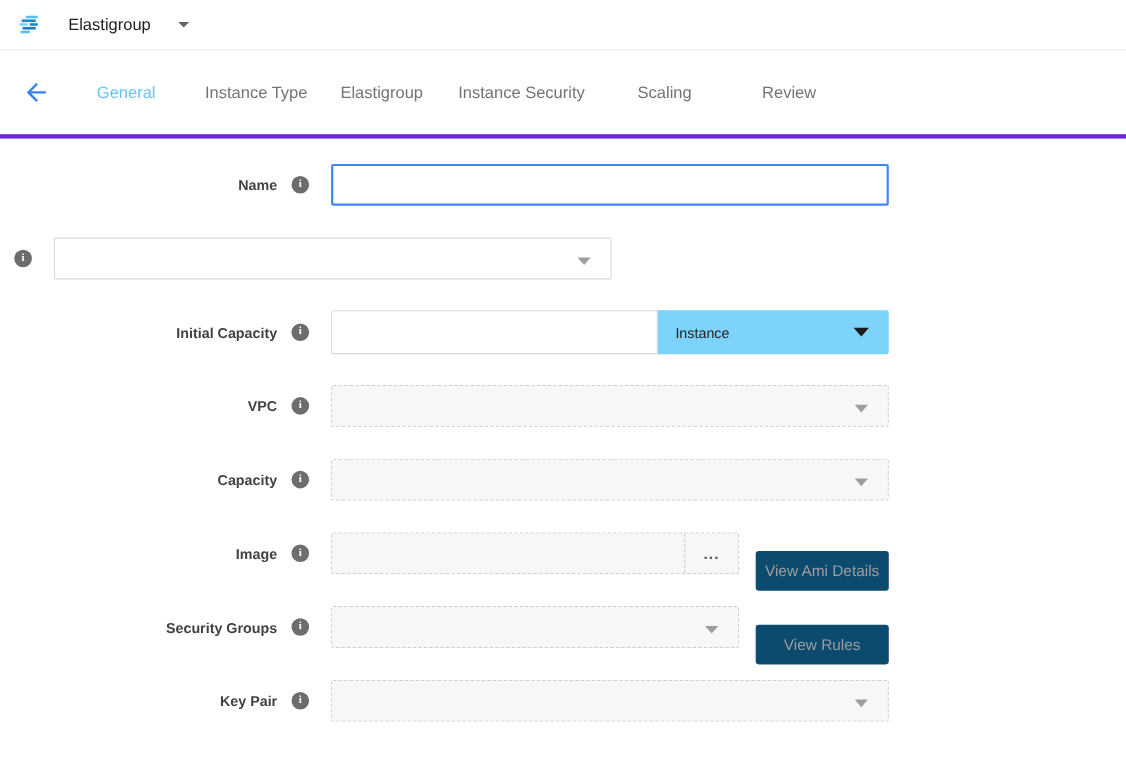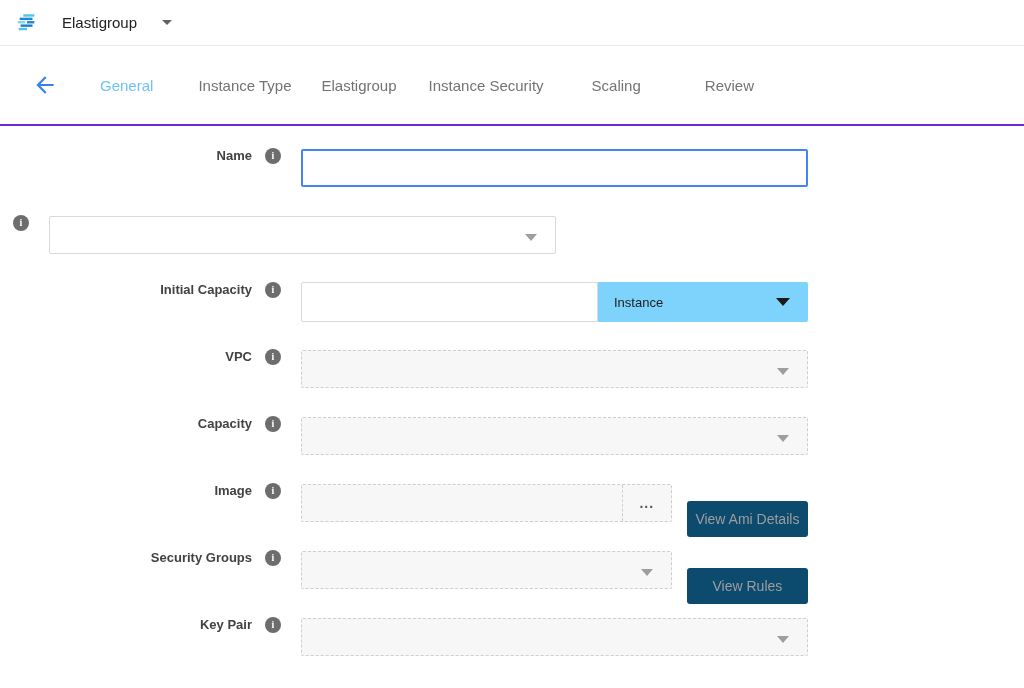--- a/index.html
+++ b/index.html
@@ -9,34 +9,34 @@
   
   .topbar { height: 46px; display: flex; align-items: center; padding-left: 16px;
     border-bottom: 1px solid #ebebeb; gap: 16px; }
   .topbar .logo { width: 22px; height: 22px; margin-right: 8px; }
   .topbar .app-name { font-size: 15px; color: #212121; font-weight: 400; }
   .caret-dark { width: 0; height: 0; border-left: 5px solid transparent;
     border-right: 5px solid transparent; border-top: 5px solid #5f6368;
     display: inline-block; margin-left: 9px; }
 
   
-  .nav { height: 80px; display: flex; align-items: center; border-bottom: 2px solid #6d28d9;
-    padding-left: 32px; }
+  .nav { height: 80px; display: flex; align-items: center; border-bottom: 4px solid #6d28d9;
+    padding-left: 20px; }
   .back-arrow { width: 26px; height: 26px; cursor: pointer; margin-right: 42px; display:flex; align-items:center; }
   .tabs { display: flex; align-items: center; }
   .tab { font-size: 15px; color: #737373; margin-right: 45px; cursor: pointer; white-space: nowrap; }
   .tab.t1 { margin-right: 30px; }
   .tab.t2 { margin-right: 32px; }
   .tab.t3 { margin-right: 48px; }
   .tab.t4 { margin-right: 64px; }
   .tab.active { color: var(--active_tab, #6cc2f5); }
 
   
   .form { padding-top: 22px; }
-  .form-row { display: flex; height: 40px; margin-bottom: 27px; }
+  .form-row { display: flex; align-items: center; height: 40px; margin-bottom: 27px; }
   .label-col { width: 252px; text-align: right; font-size: 13px; font-weight: 700; color: #424242; }
   .info-icon { width: 16px; height: 16px; border-radius: 50%; background: #6d6d6d;
     color: #fff; font-size: 10px; font-weight: 700; line-height: 16px; text-align: center;
     margin-left: 13px; flex: 0 0 auto; font-family: "Liberation Serif", serif; }
   .field-col { margin-left: 20px; width: 507px; display: flex; align-items: center; position: relative; }
 
   .input-focused { width: 507px; height: 38px; border: 2px solid var(--accent_blue, #4285f4);
     border-radius: 2px; background: #fff; outline: none; padding: 0 10px; font-size: 13px; }
 
   .select { width: 507px; height: 38px; border: 1px solid #d9d9d9; border-radius: 2px;

